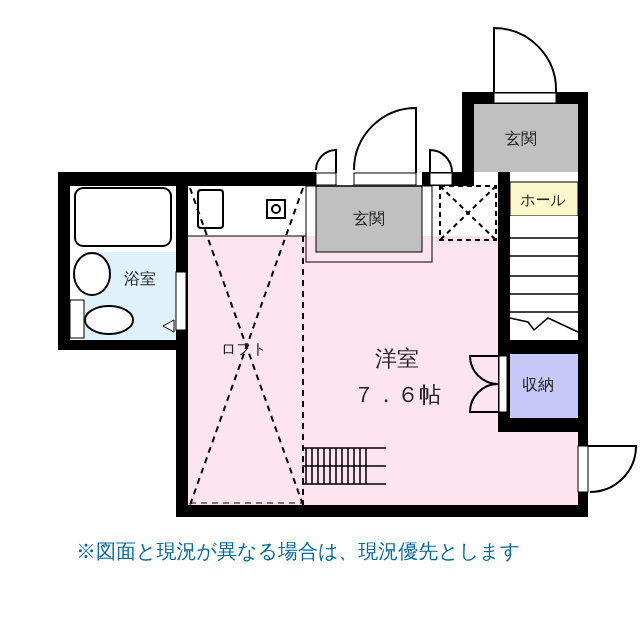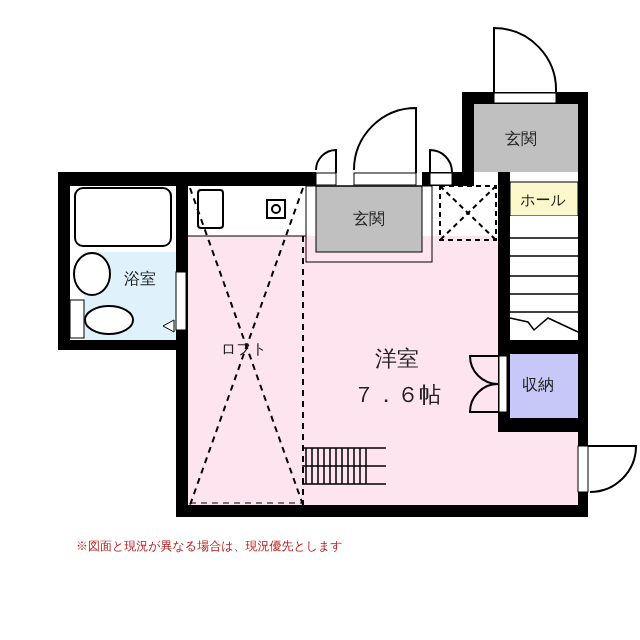--- a/index.html
+++ b/index.html
@@ -1,19 +1,19 @@
 <!DOCTYPE html>
 <html><head>
 <meta charset="utf-8">
 <style>
   html,body{margin:0;padding:0;background:#fff;}
   body{width:640px;height:640px;position:relative;overflow:hidden;font-family:"DejaVu Sans","Liberation Sans",sans-serif;}
   svg{position:absolute;left:0;top:0;}
   .lbl{font-family:"DejaVu Sans","Liberation Sans",sans-serif;fill:#222;}
-  .note{position:absolute;left:76px;top:538px;font-size:12px;color:#b91c1c;font-family:Liberation Sans, sans-serif;white-space:nowrap;}
+  .note{position:absolute;left:76px;top:538px;font-size:20px;color:#0369a1;font-family:Liberation Sans, sans-serif;white-space:nowrap;}
 </style>
 </head>
 <body>
 
 <svg width="640" height="640" viewBox="0 0 640 640">
 
   <rect x="188" y="236" width="390" height="270" fill="#fde4ee"></rect>
   <rect x="188" y="186" width="118" height="50" fill="#ffffff"></rect>
   <rect x="72" y="186" width="104" height="154" fill="#ffffff"></rect>
   <rect x="84" y="252" width="92" height="88" fill="#dff2fc"></rect>

